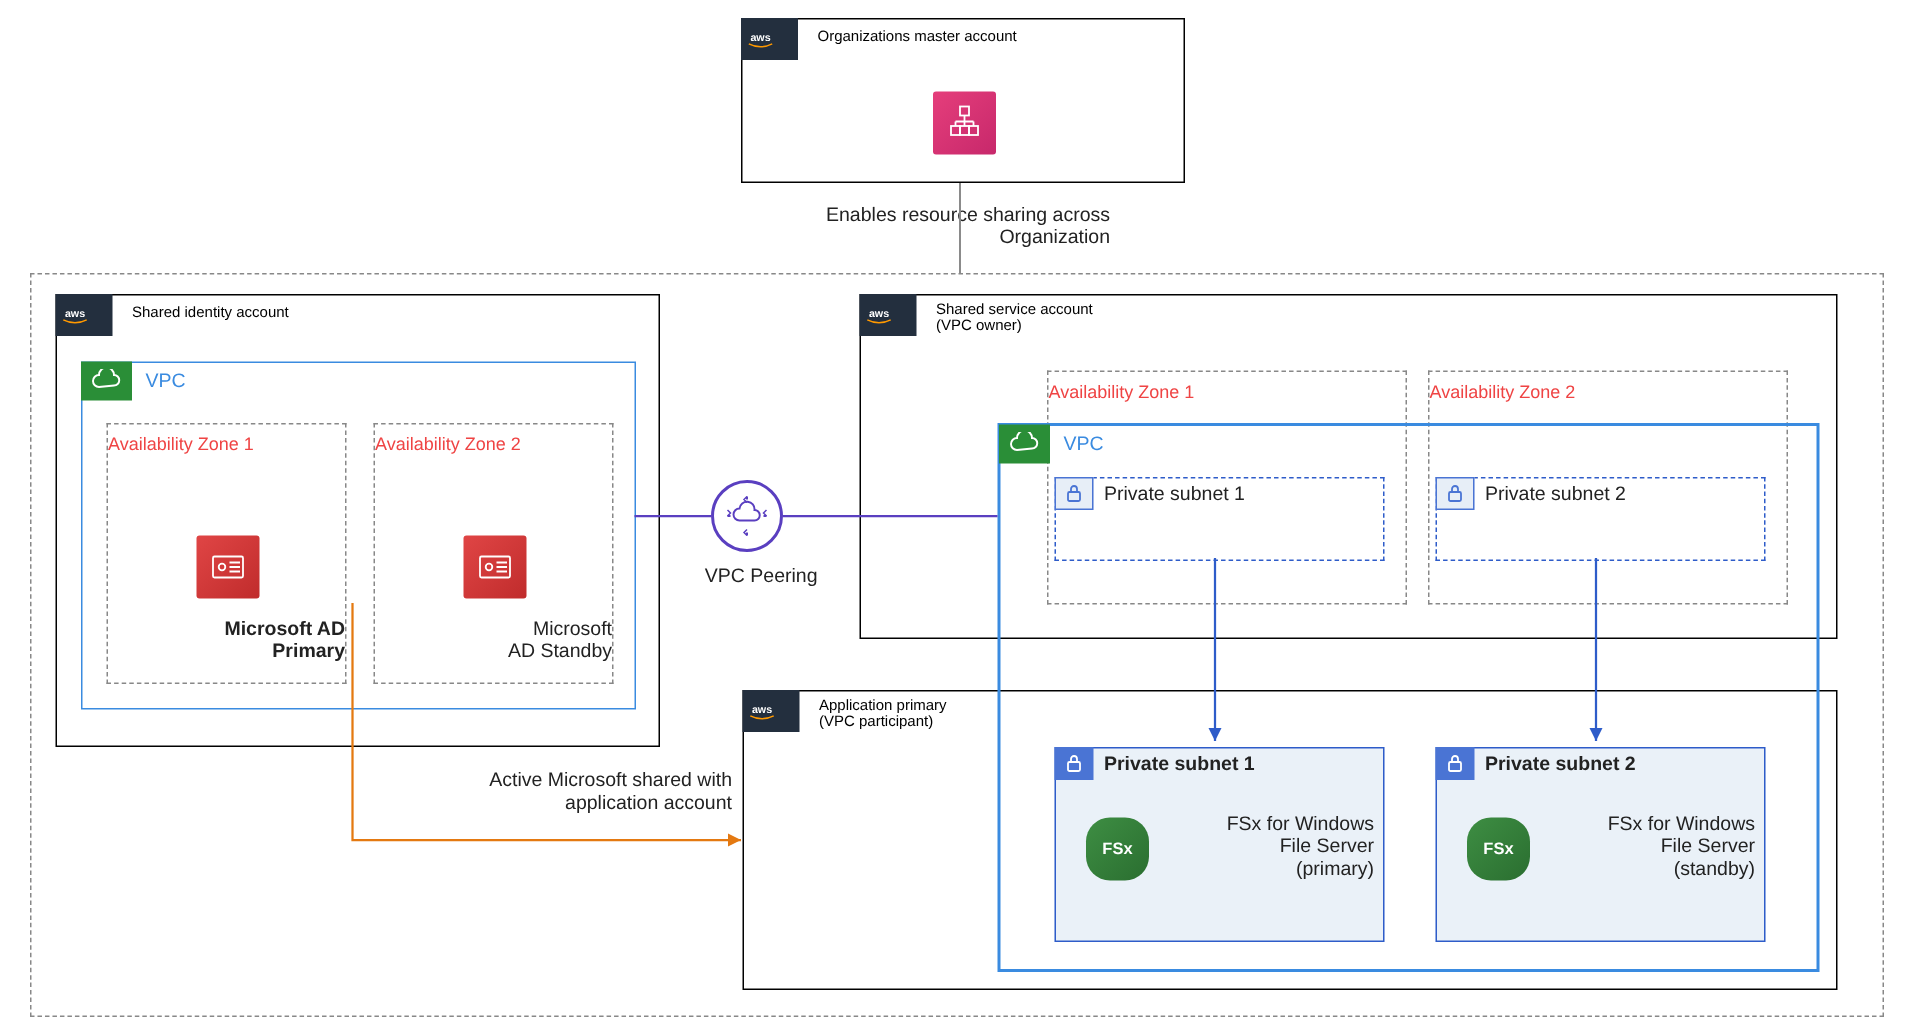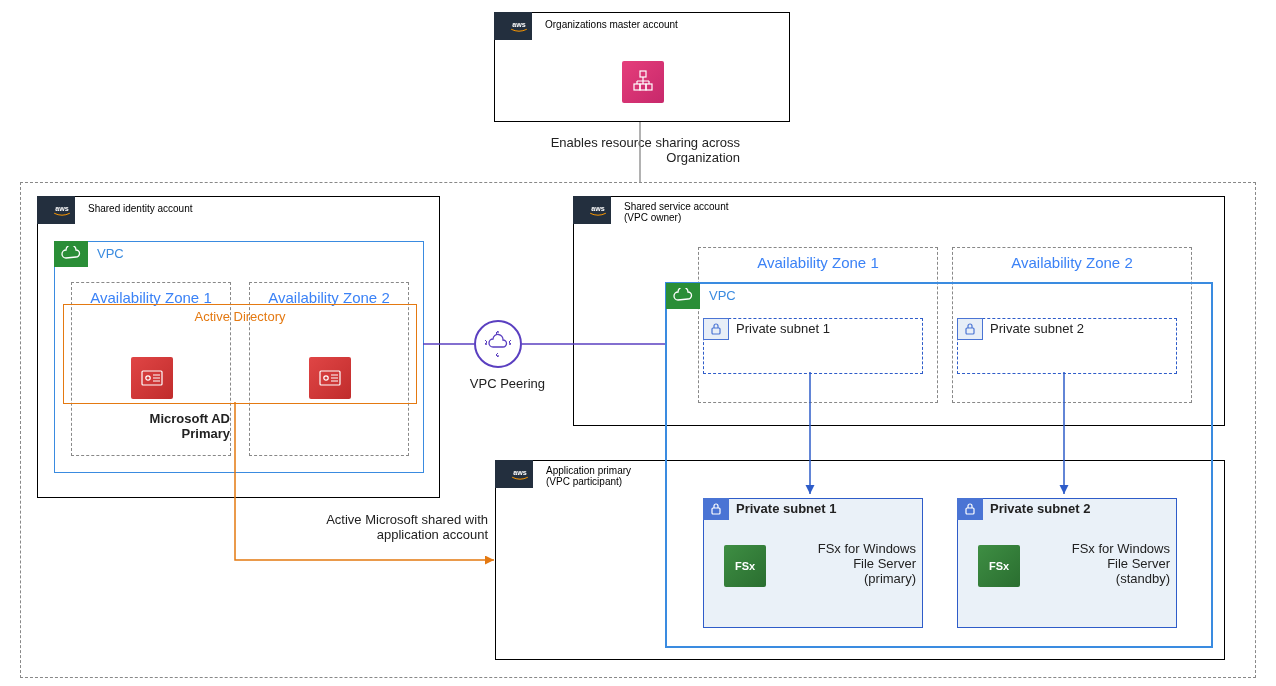--- a/index.html
+++ b/index.html
@@ -21,21 +21,21 @@
   .vpc-border { border: 1.5px solid #3a8be0; }
 
   .aws-tag {
     position: absolute;
     top: -1px; left: -1px;
     width: 38px; height: 28px;
     background: #232f3e;
     color: #fff;
     display: flex;
     align-items: center;
-    justify-content: flex-end;
+    justify-content: flex-start;
     font-size: 10px;
     font-weight: 600;
   }
   .aws-tag svg { width: 26px; height: 16px; }
 
   .vpc-tag {
     position: absolute;
     top: -1px; left: -1px;
     width: 34px; height: 26px;
     background: #2a8e37;
@@ -57,38 +57,37 @@
   }
   .subnet-tag.light { background: #e7eef7; color:#4a74d4; border:1px solid #4a74d4; }
 
   .title-text {
     position: absolute;
     font-size: 10px;
     color: #000;
   }
   .gray-title {
     position: absolute;
-    font-size: 15px;
-    color: #3b82f6;
-    text-align: center;
+    font-size: 12px;
+    color: #ef4444;
     width: 100%;
     top: 6px;
   }
   .vpc-label { color: #3a8be0; position: absolute; left: 42px; top: 4px; font-size: 13px; }
   .subnet-label { position: absolute; left: 32px; top: 2px; font-size: 13px; font-weight:600; }
 
   .icon-box {
     width: 42px; height: 42px;
     display: flex; align-items: center; justify-content: center;
     color: #fff; font-size: 11px; font-weight: 600;
     border-radius: 2px;
   }
   .pink-grad { background: linear-gradient(135deg,#e53e7b,#c7286b); }
   .red-grad  { background: linear-gradient(135deg,#e04545,#c02c2c); }
-  .green-grad{ background: linear-gradient(135deg,#3e8e43,#2a6e30); }
+  .green-grad{ background: linear-gradient(135deg,#3e8e43,#2a6e30); border-radius: 16px; }
 
   .orange-text { color: #e47911; }
 
   .caption { position:absolute; font-size:13px; color:#222; text-align:right; }
 
   svg.overlay {
     position:absolute; top:0; left:0; width:1276px; height:686px;
     pointer-events:none;
   }
 </style>
@@ -159,25 +158,26 @@
       <div class="gray-title">Availability Zone 2</div>
       <div class="box" style="left:59px; top:74px;">
         <div class="icon-box red-grad">
           <svg width="28" height="28" viewBox="0 0 28 28">
               <rect x="4" y="7" width="20" height="14" rx="1" fill="none" stroke="#fff" stroke-width="1.2"></rect>
               <circle cx="10" cy="14" r="2.2" fill="none" stroke="#fff" stroke-width="1.2"></circle>
               <path d="M15 11 h7 M15 14 h7 M15 17 h7" stroke="#fff" stroke-width="1.2"></path>
             </svg>
         </div>
       </div>
-    </div>
-
-    <div class="box solid-orange" style="left:8px; top:62px; width:354px; height:100px;">
-      <div class="orange-text" style="position:absolute; left:0; width:100%; text-align:center; top:4px;">Active Directory</div>
-    </div>
+      <div class="caption" style="left:0; width:100%; top:128px;">
+        <div>Microsoft</div>
+        <div>AD Standby</div>
+      </div>
+    </div>
+
   </div>
 </div>
 <div class="caption" style="left:278px; top:512px; width:210px; text-align:right;">
   <span>Active Microsoft shared with application account</span>
 </div>
 
 <div class="box solid-border" style="left:573px; top:196px; width:652px; height:230px;">
   <div class="aws-tag">
     <svg viewBox="0 0 40 24">
         <text x="20" y="14" text-anchor="middle" fill="#fff" font-size="11" font-family="Arial" font-weight="bold">aws</text>

